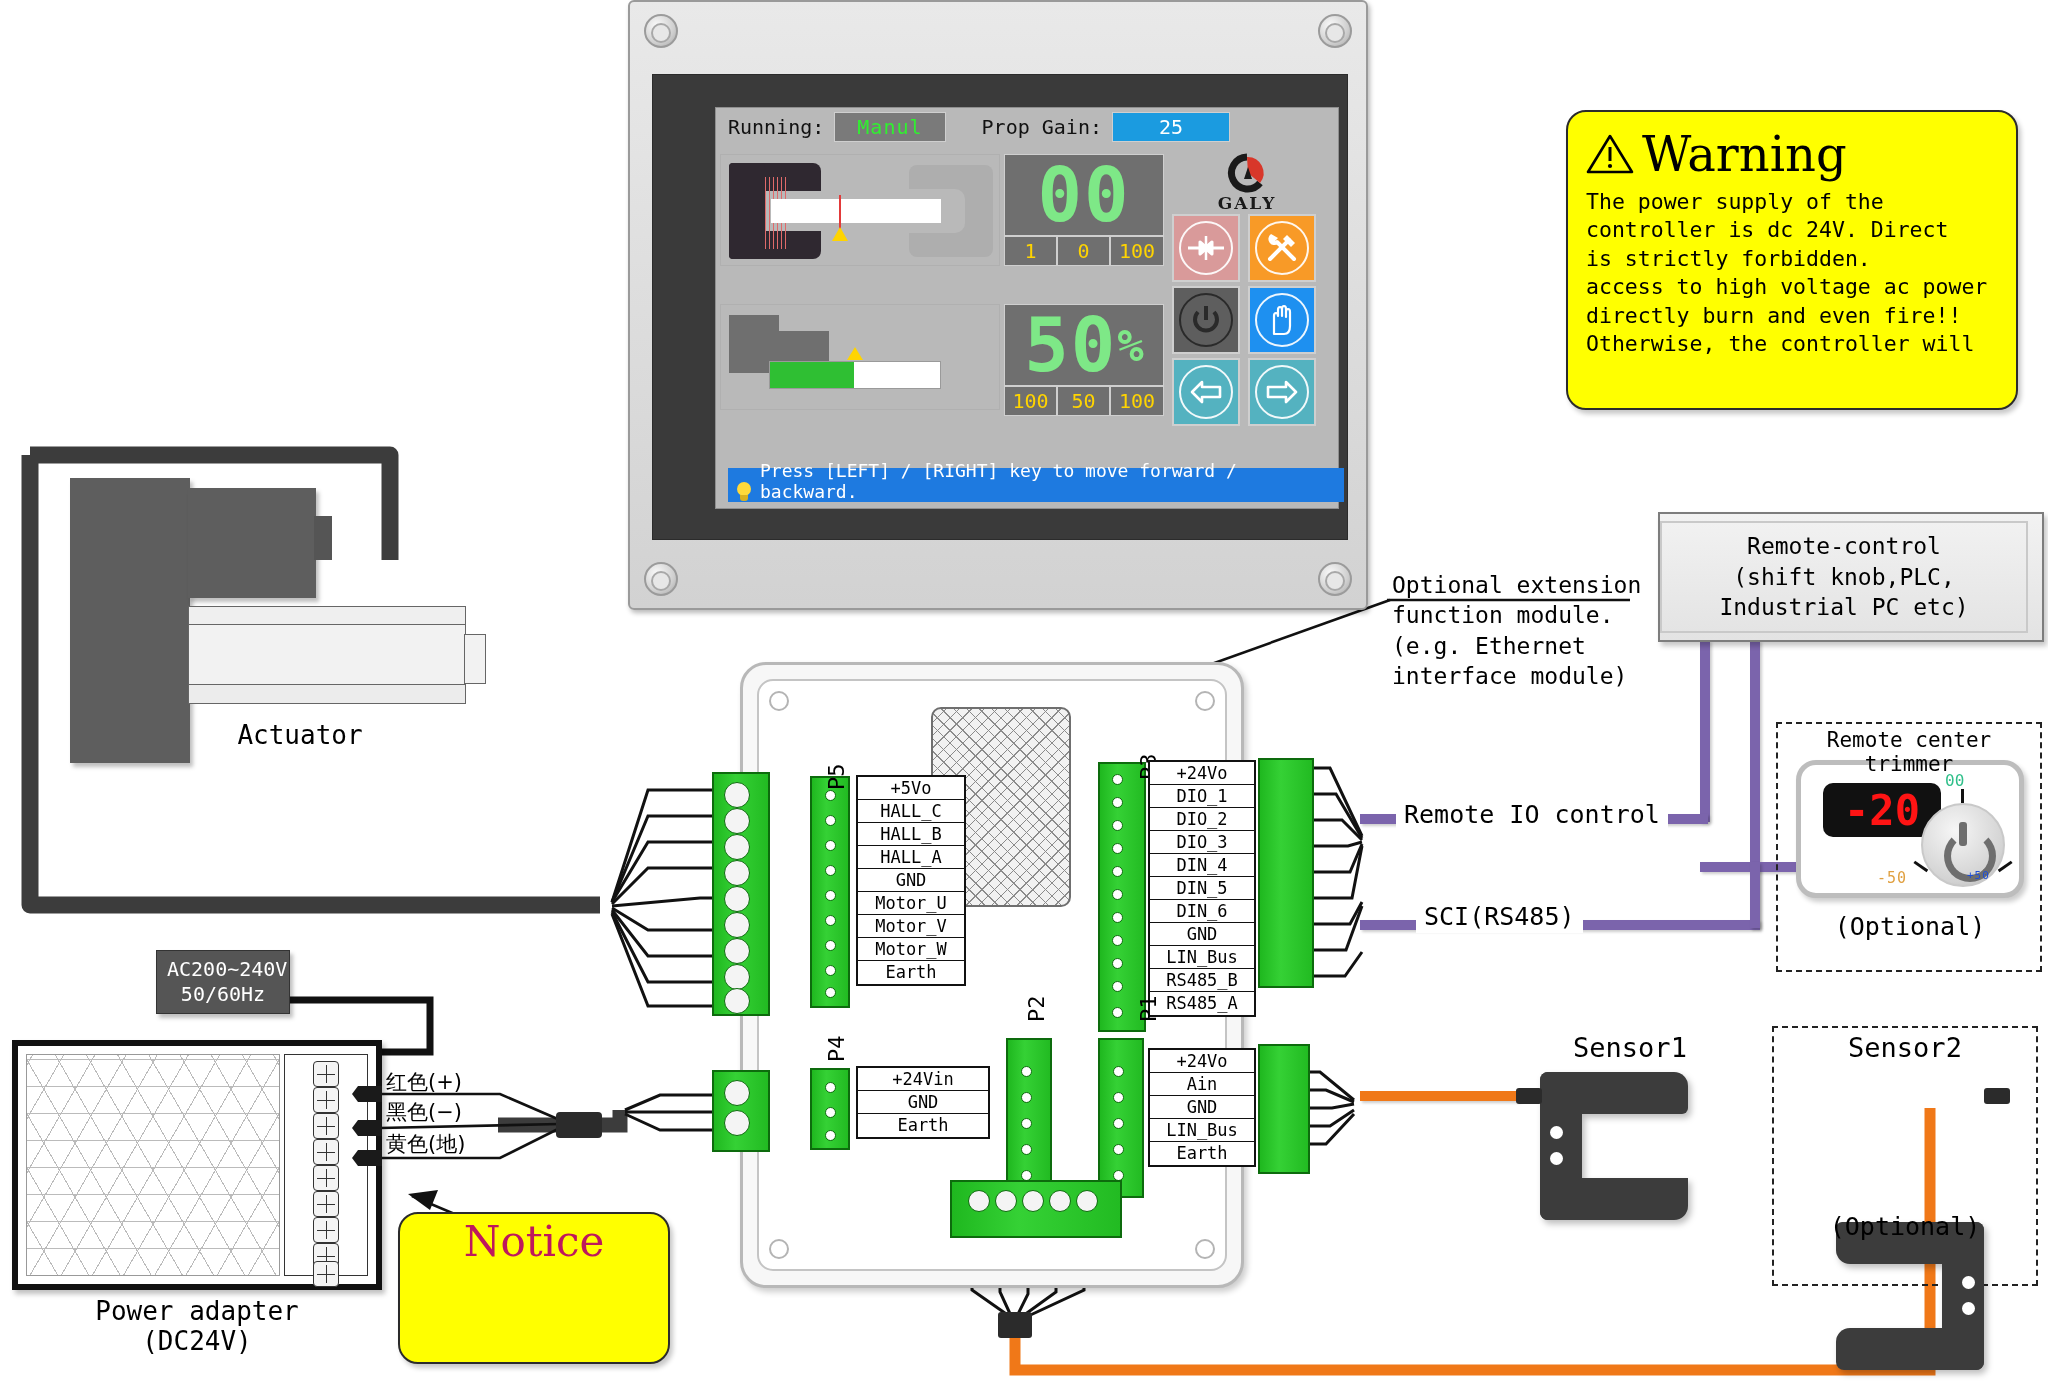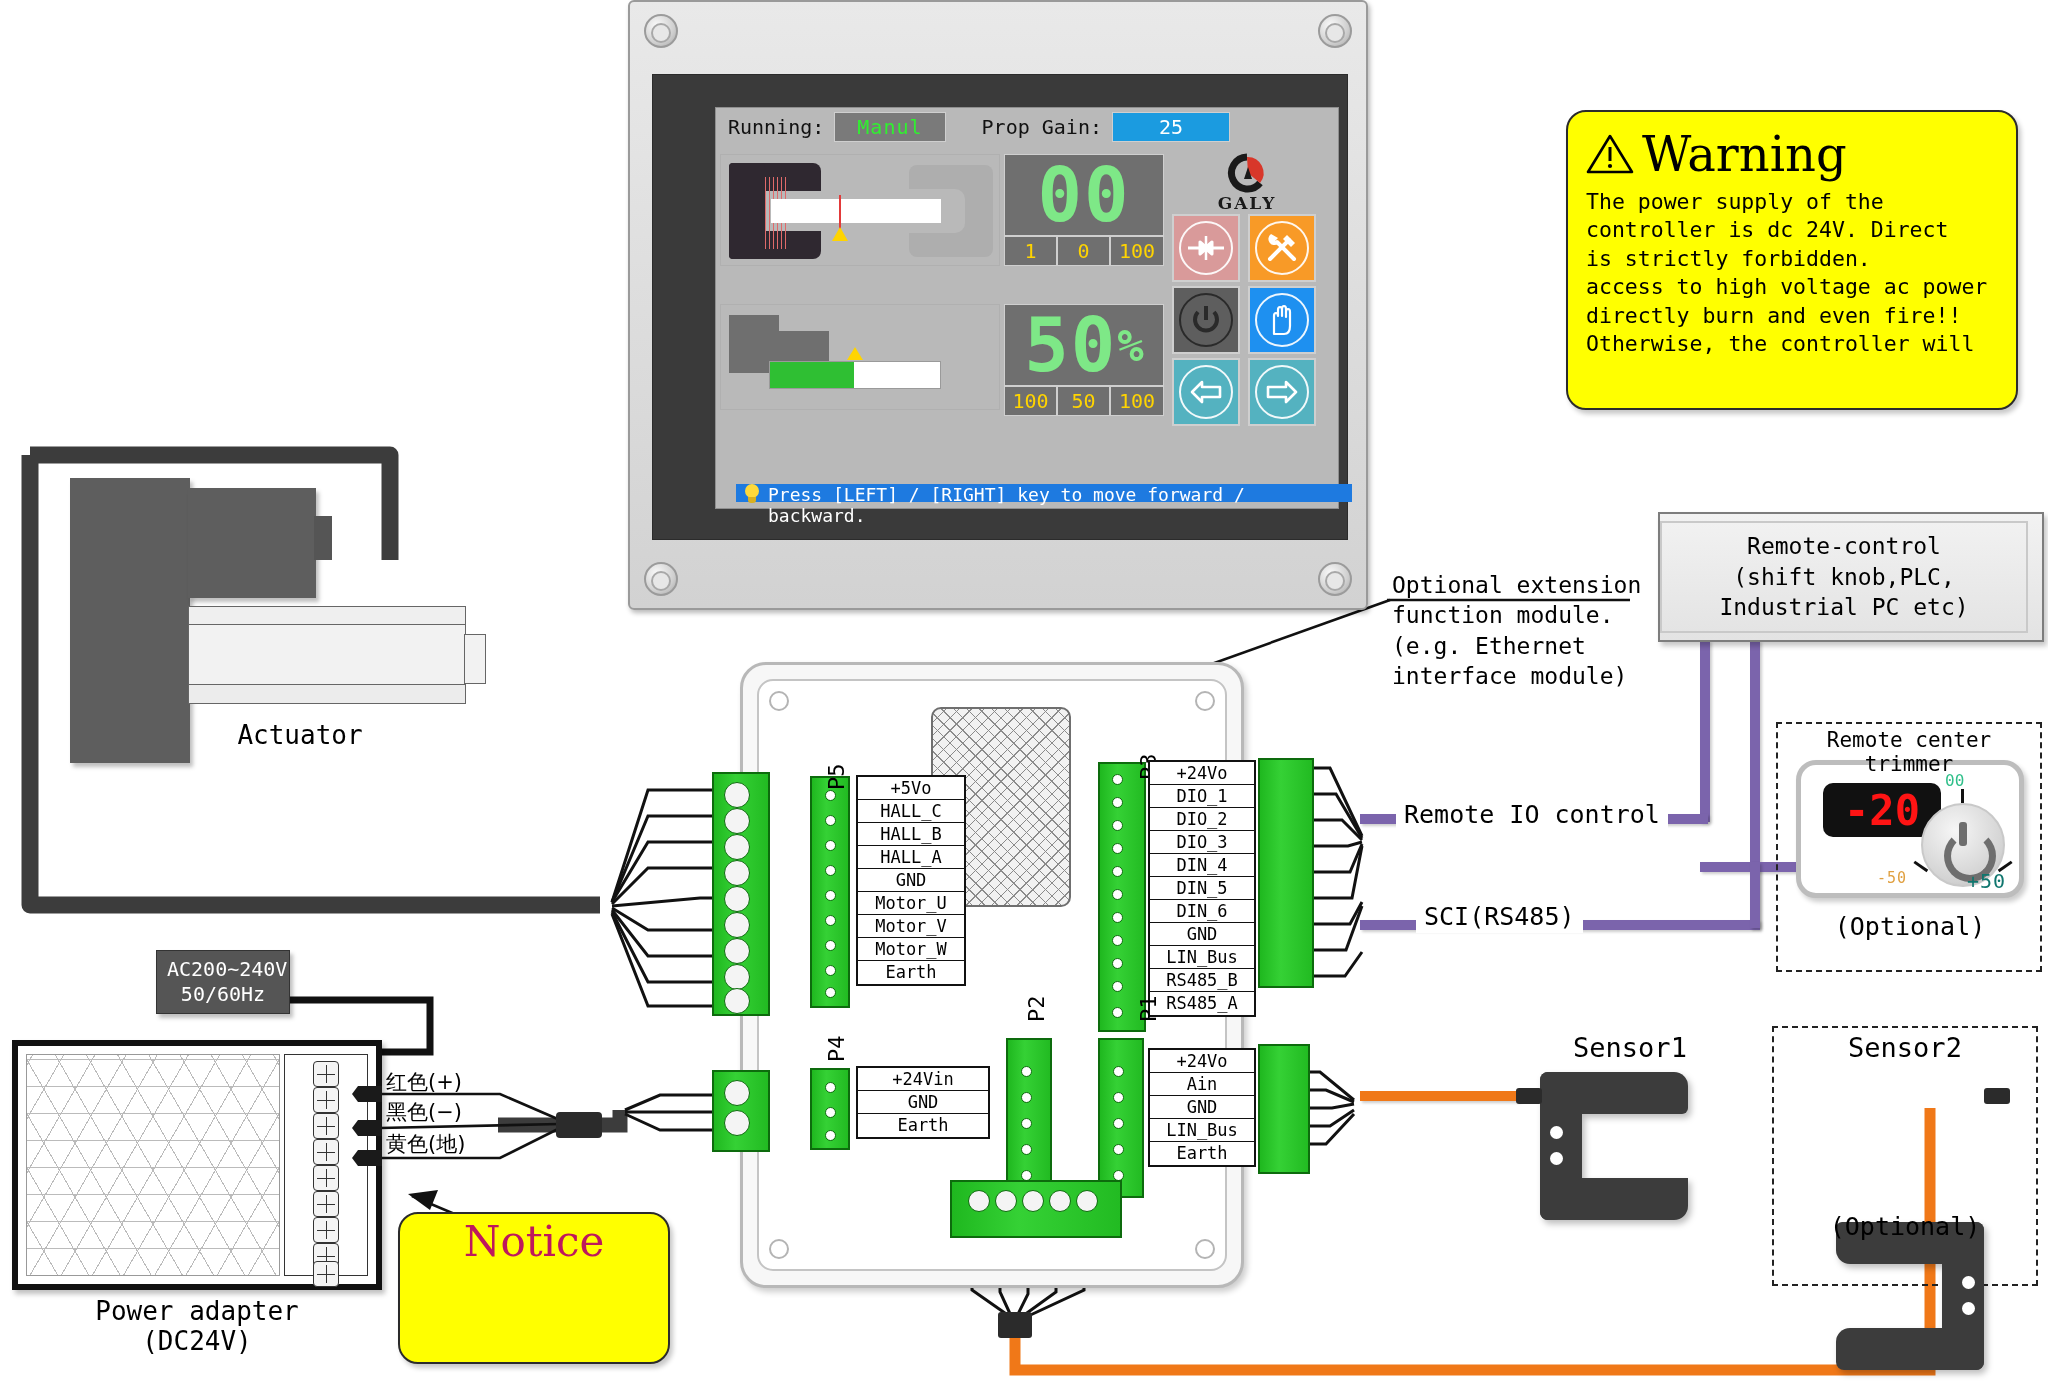--- a/index.html
+++ b/index.html
@@ -60,22 +60,22 @@
   .triplet { display:flex; }
   .triplet > div {
     background:#6f6f6f; border:1px solid #cfcfcf; color:#ffd400;
     font-size:20px; text-align:center; line-height:28px; height:30px;
   }
   
   .c-sensor-dark { background:#2f2830; position:absolute; }
   .c-sensor-ghost { background:#aeaeae; position:absolute; }
 
   #hmi-status {
-    left:20px; bottom:6px; width:616px; height:18px; background:#1e7ae0;
-    color:#ffffff; font-size:18px; display:flex; align-items:flex-start; gap:8px;
+    left:12px; bottom:6px; width:616px; height:34px; background:#1e7ae0;
+    color:#ffffff; font-size:18px; display:flex; align-items:flex-end; gap:8px;
     padding-left:8px; font-family:"DejaVu Sans Mono", monospace;
   }
   .bulb { width:16px; height:20px; position:relative; }
   .bulb::before{
     content:""; position:absolute; left:1px; top:0; width:14px; height:14px;
     border-radius:50%; background:#ffd93b;
   }
   .bulb::after{
     content:""; position:absolute; left:4px; top:13px; width:8px; height:6px;
     background:#d9b020; border-radius:0 0 3px 3px;
@@ -605,21 +605,21 @@
 <div class="abs dashbox" style="left:1776px; top:722px; width:266px; height:250px; z-index:4"></div>
 <div class="abs" style="left:1782px; top:728px; width:254px; text-align:center; font-family:'DejaVu Sans Mono',monospace; font-size:21px; color:#000; z-index:6">Remote center trimmer</div>
 <div class="abs" id="trimmer-body" style="left:1796px; top:760px; width:228px; height:138px; z-index:5">
   <div id="trim-display">-20</div>
   <div class="abs" style="left:144px; top:6px; font-size:16px; color:#2fbf8a; font-family:'DejaVu Sans Mono',monospace;">00</div>
   <div class="abs" style="left:160px; top:24px; width:3px; height:14px; background:#111;"></div>
   <div id="trim-knob">
     <div class="pwr-glyph"></div>
   </div>
   <div class="abs" style="left:76px; top:104px; font-size:15px; color:#e0a040; font-family:'DejaVu Sans Mono',monospace; letter-spacing:1px;">-50</div>
-  <div class="abs" style="left:166px; top:104px; font-size:20px; color:#0f766e; font-family:'DejaVu Sans Mono',monospace; letter-spacing:1px;">+50</div>
+  <div class="abs" style="left:166px; top:104px; font-size:11px; color:#1d4ed8; font-family:'DejaVu Sans Mono',monospace; letter-spacing:1px;">+50</div>
   <div class="abs" style="left:112px; top:100px; width:16px; height:2.5px; background:#111; transform:rotate(35deg);"></div>
   <div class="abs" style="left:196px; top:100px; width:16px; height:2.5px; background:#111; transform:rotate(-35deg);"></div>
 </div>
 <div class="abs" style="left:1796px; top:912px; width:228px; text-align:center; font-family:'DejaVu Sans Mono',monospace; font-size:25px; color:#000; z-index:6">(Optional)</div>
 
 <div class="abs" style="left:1540px; top:1032px; width:180px; text-align:center; font-family:'DejaVu Sans Mono',monospace; font-size:27px; color:#000; z-index:6">Sensor1</div>
 <div class="abs usensor" style="left:1540px; top:1072px; width:150px; height:150px; z-index:5">
   <div class="blk" style="left:0px; top:0px; width:148px; height:42px; border-radius:8px 14px 6px 0;"></div>
   <div class="blk" style="left:0px; top:0px; width:42px; height:148px; border-radius:8px 0 0 8px;"></div>
   <div class="blk" style="left:0px; top:106px; width:148px; height:42px; border-radius:0 0 14px 8px;"></div>

